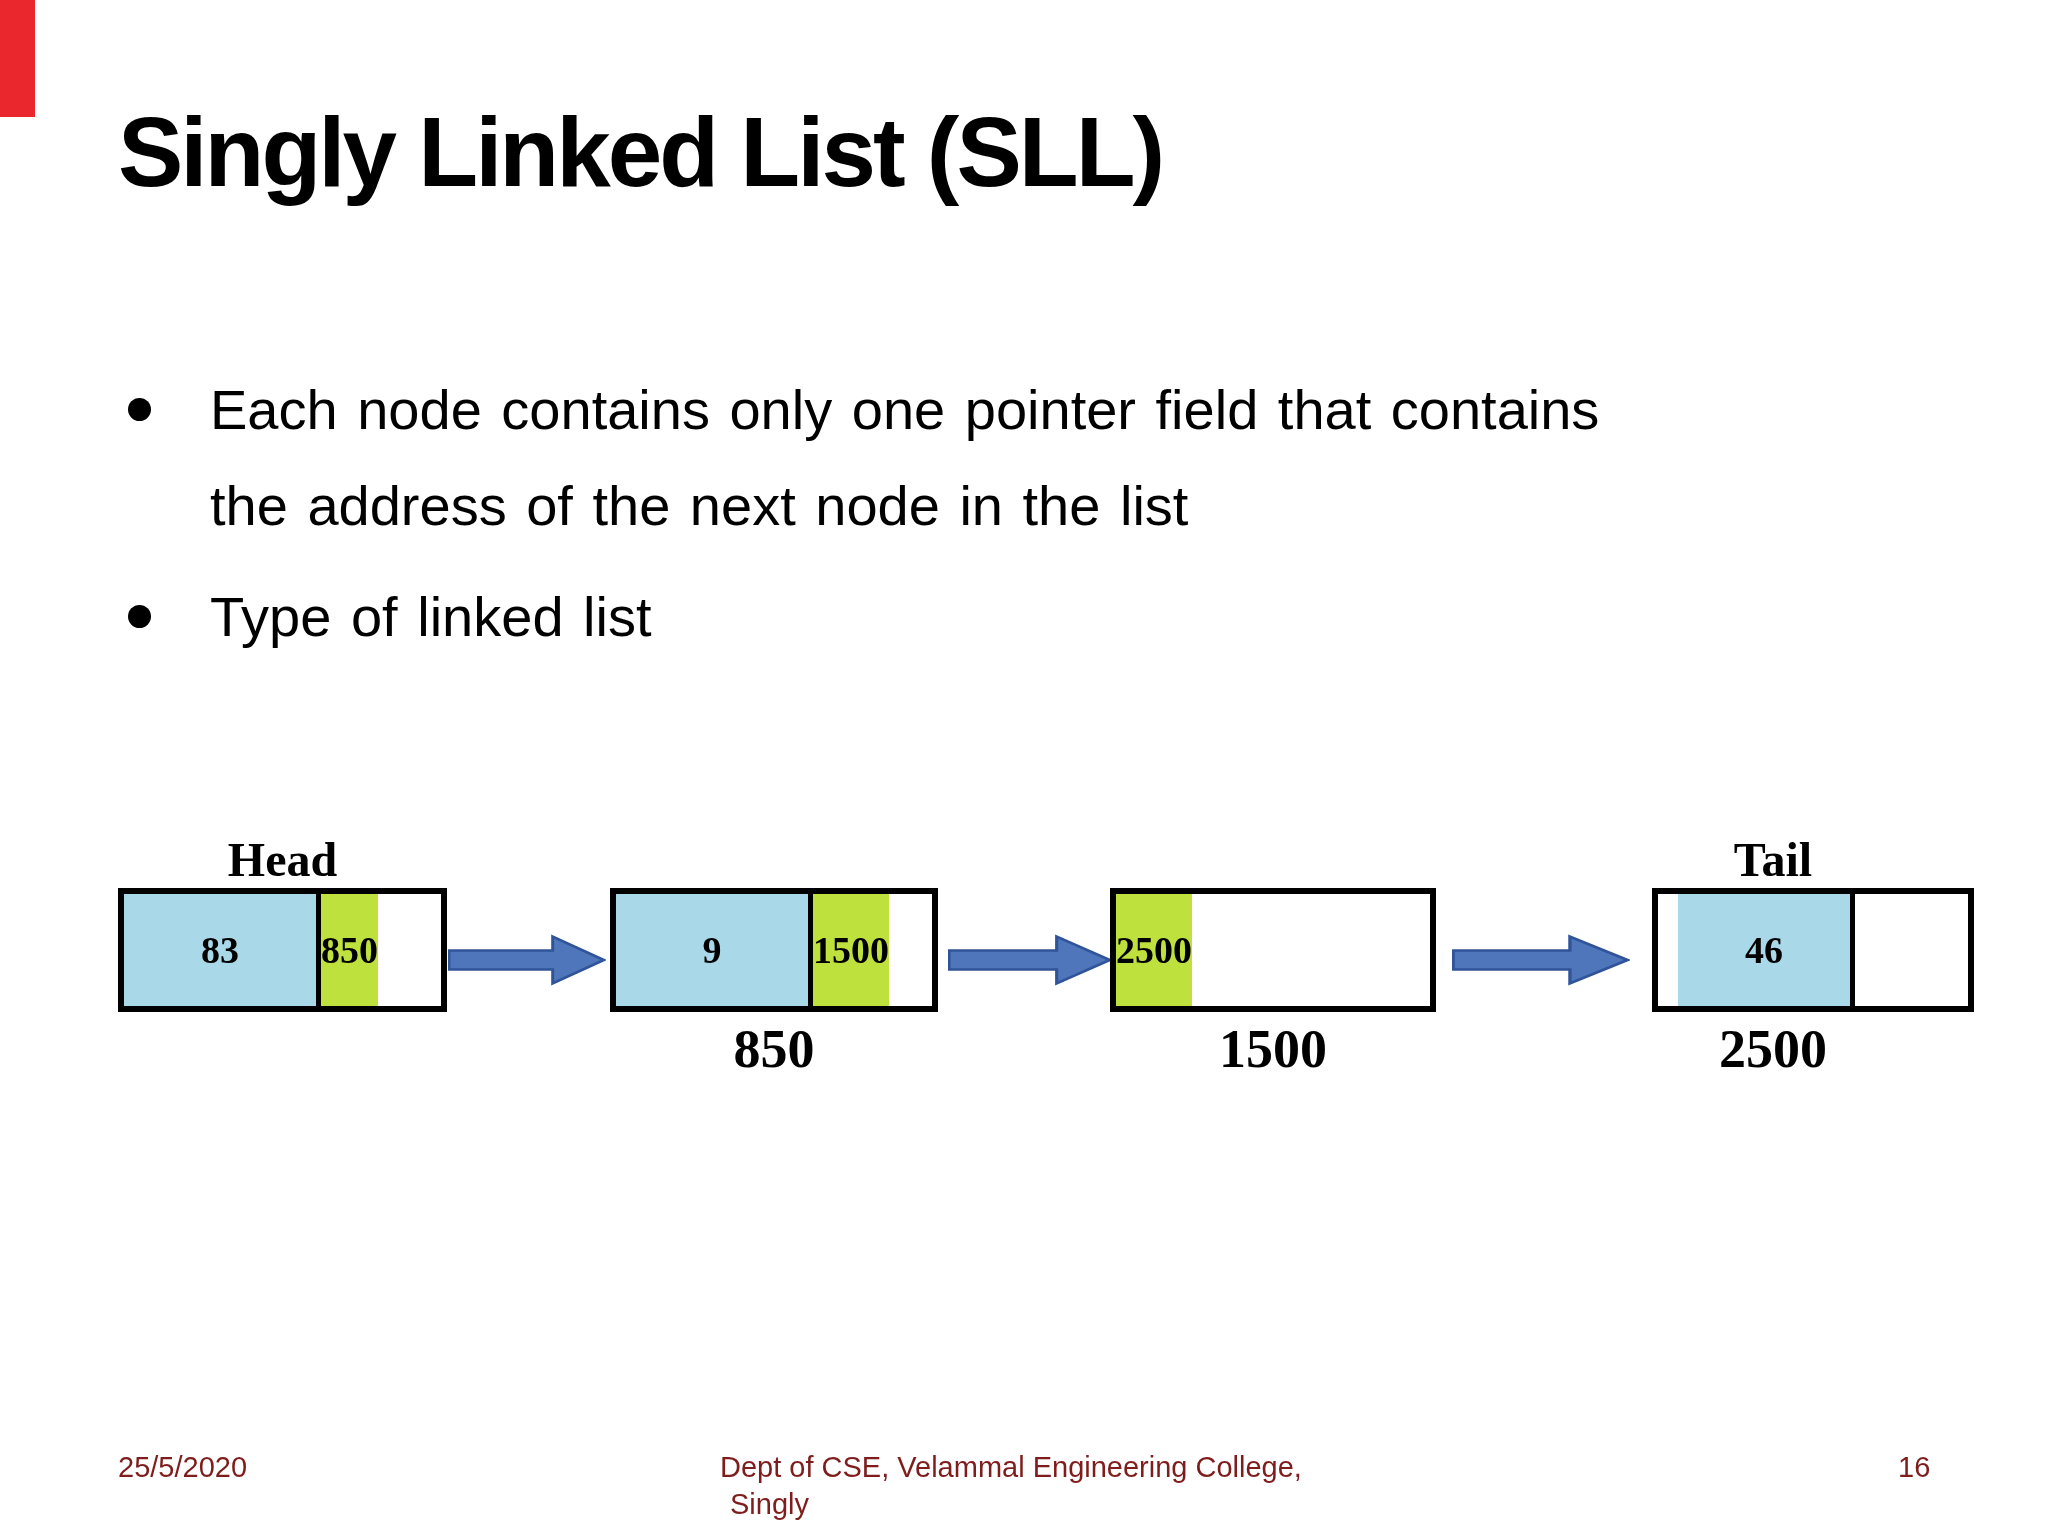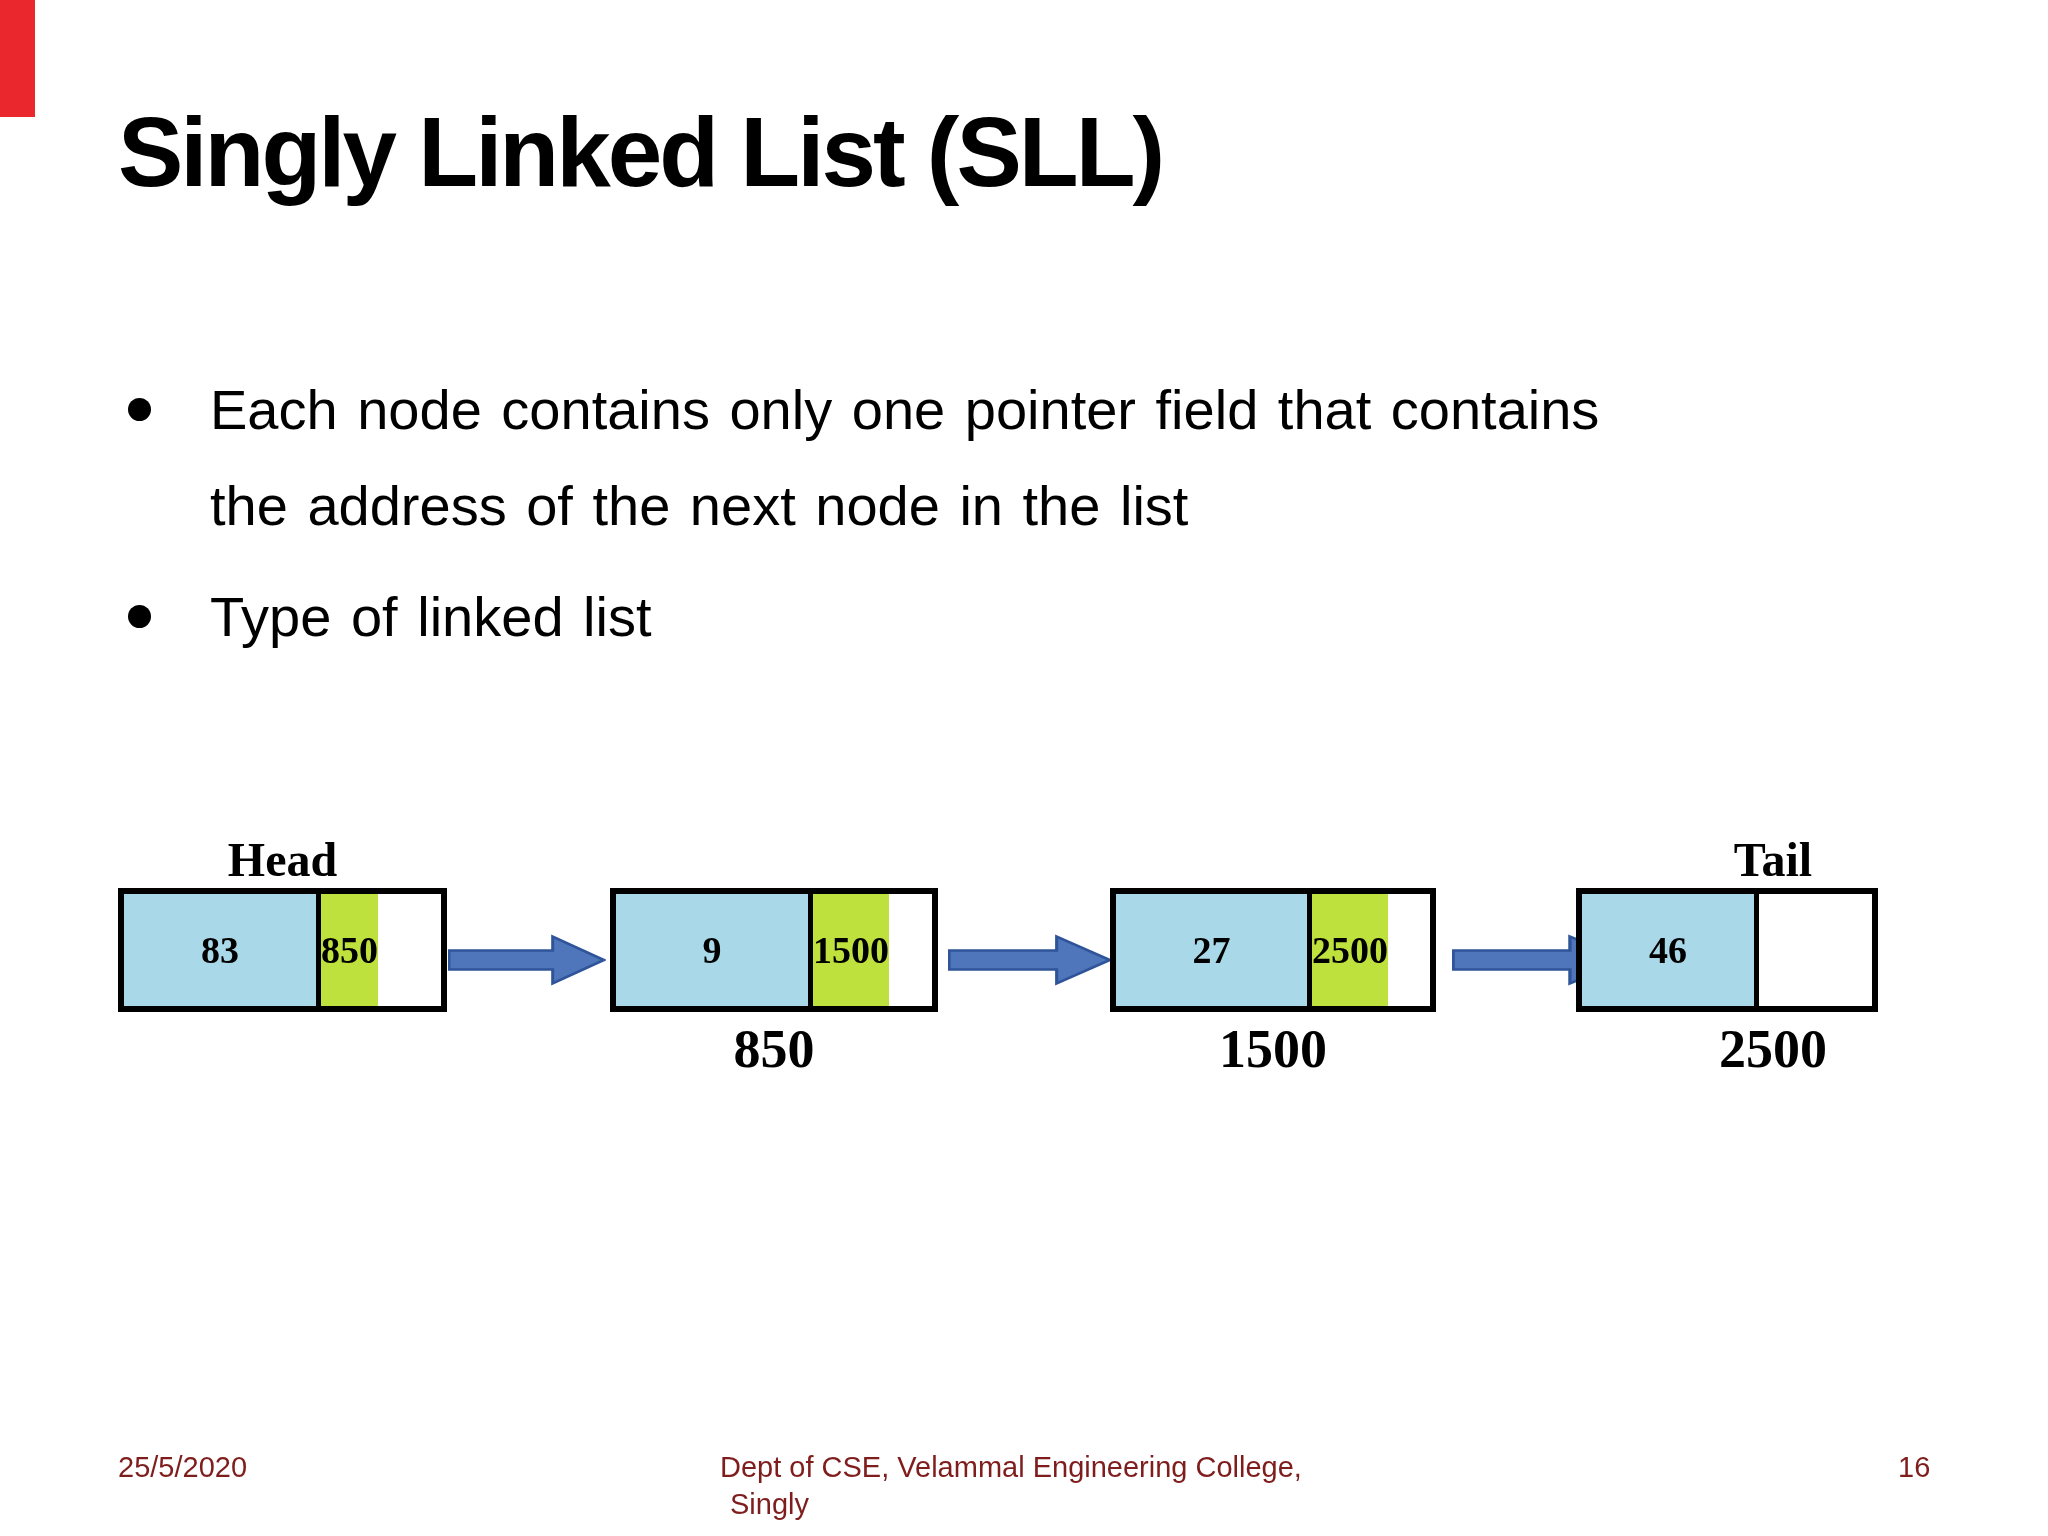--- a/index.html
+++ b/index.html
@@ -99,21 +99,21 @@
     color: #000000;
     text-align: center;
   }
 
   
   .label-n1 { left: 118px; width: 329px; }
   .label-n4 { left: 1622px; width: 302px; }
   .node-n1 { left: 118px;  width: 317px; }  .node-n1 .cell.data { width: 192px; }
   .node-n2 { left: 610px;  width: 316px; }  .node-n2 .cell.data { width: 192px; }
   .node-n3 { left: 1110px; width: 314px; }  .node-n3 .cell.data { width: 191px; }
-  .node-n4 { left: 1576px; width: 290px; }  .node-n4 .cell.data { width: 172px; }
+  .node-n4 { left: 1652px; width: 290px; padding-left: 20px; }  .node-n4 .cell.data { width: 172px; }
   .addr-n1 { left: 118px;  width: 329px; }
   .addr-n2 { left: 610px;  width: 328px; }
   .addr-n3 { left: 1110px; width: 326px; }
   .addr-n4 { left: 1622px; width: 302px; }
 
   .arrow { position: absolute; top: 934px; height: 52px; }
   .arrow-1 { left: 448px;  width: 158px; }
   .arrow-2 { left: 948px;  width: 164px; }
   .arrow-3 { left: 1452px; width: 178px; }
   .arrow svg { width: 100%; height: 100%; display: block; }
@@ -172,21 +172,20 @@
     </div>
     <div class="address addr-n2">850</div>
 
     <div class="arrow arrow-2">
       <svg viewBox="0 0 160 60" preserveAspectRatio="none">
         <polygon points="1,19 106,19 106,3 158,30 106,57 106,41 1,41" fill="#4f76ba" stroke="#2f549a" stroke-width="3"></polygon>
       </svg>
     </div>
 
     <div class="node node-n3">
-      <div class="cell data">27</div>
       <div class="cell next">2500</div>
     </div>
     <div class="address addr-n3">1500</div>
 
     <div class="arrow arrow-3">
       <svg viewBox="0 0 160 60" preserveAspectRatio="none">
         <polygon points="1,19 106,19 106,3 158,30 106,57 106,41 1,41" fill="#4f76ba" stroke="#2f549a" stroke-width="3"></polygon>
       </svg>
     </div>
 

